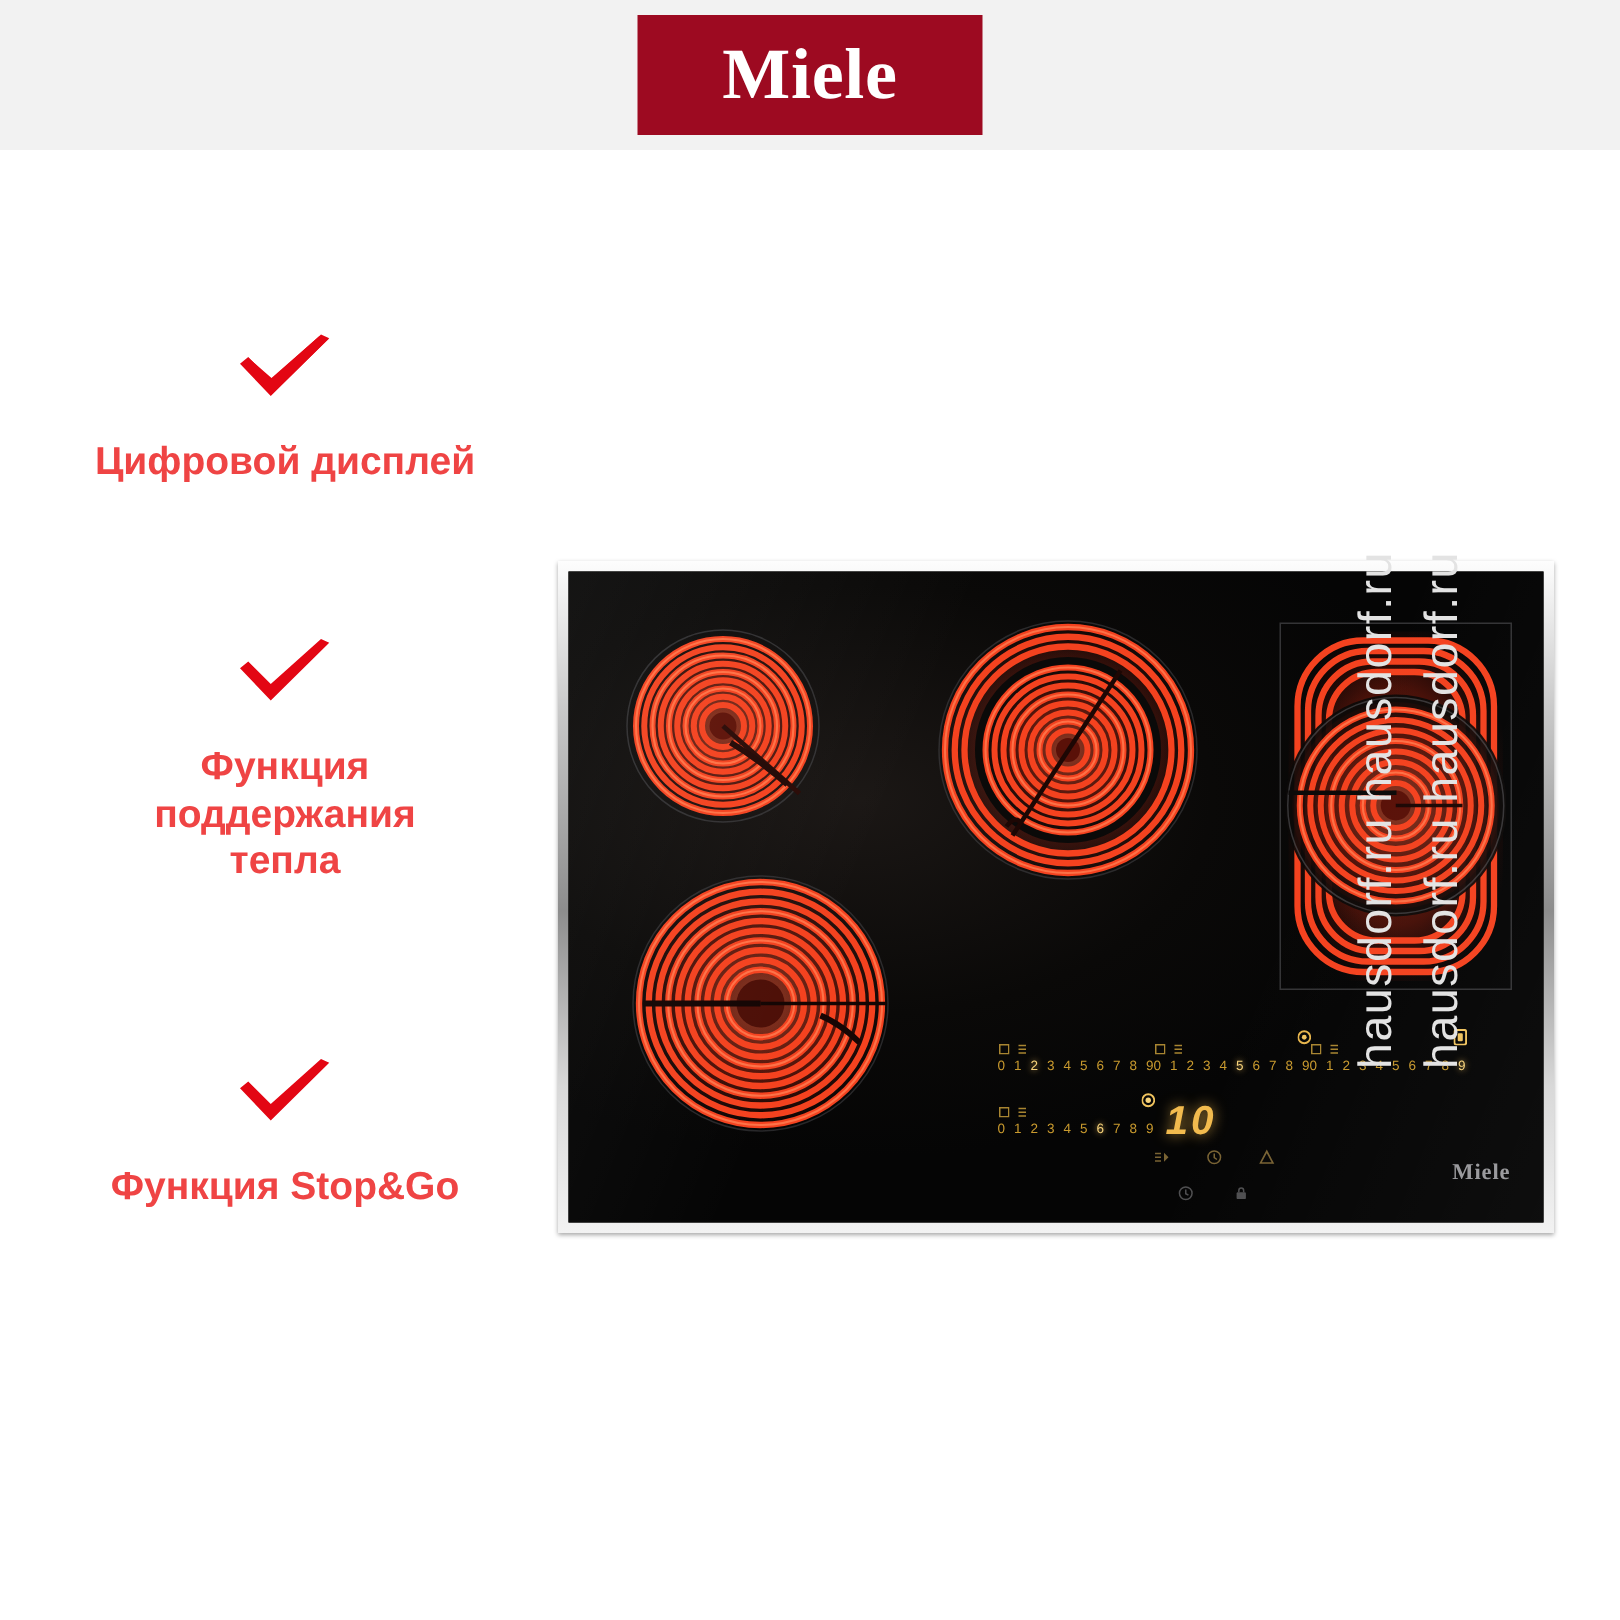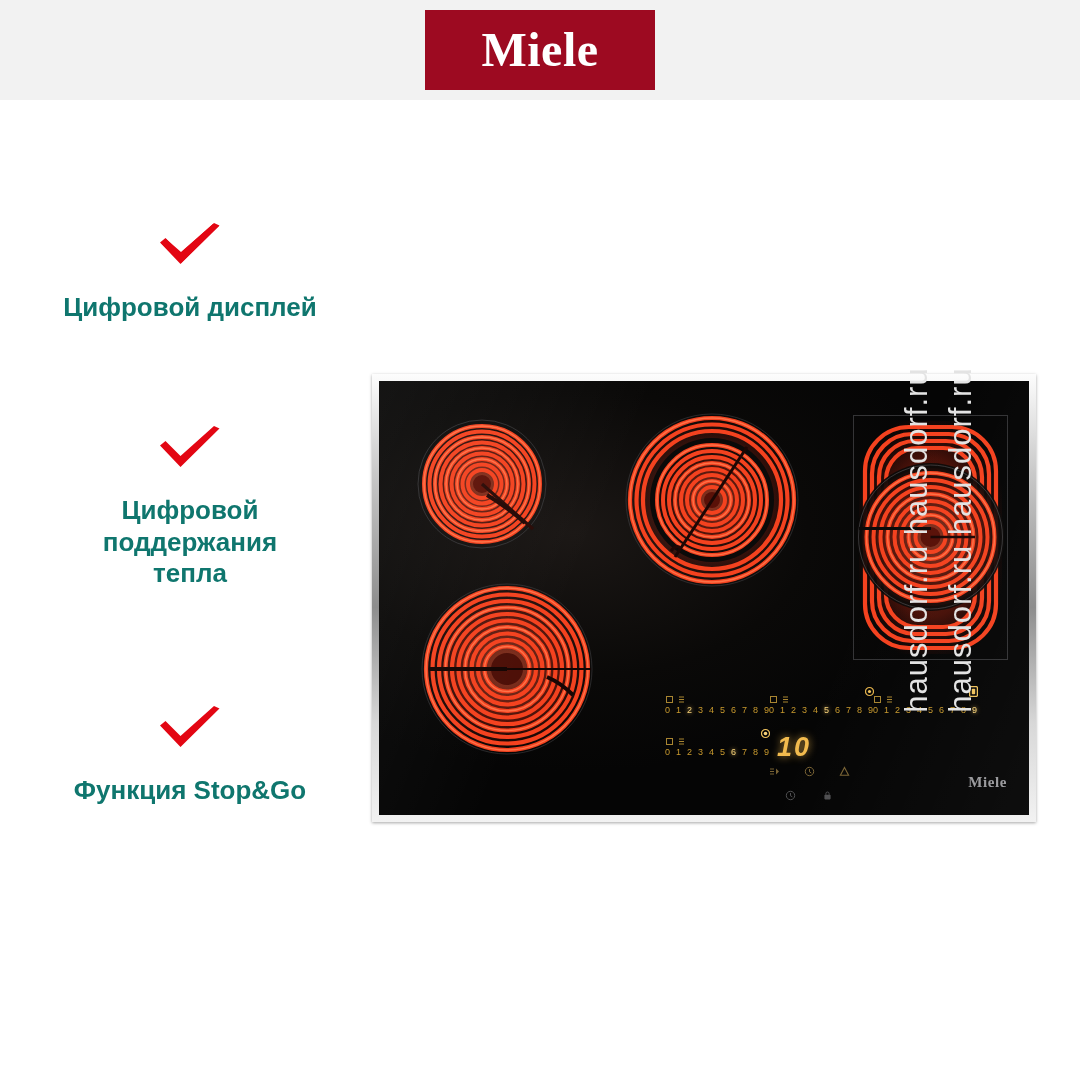--- a/index.html
+++ b/index.html
@@ -33,21 +33,21 @@
     display: flex; flex-direction: column; align-items: center;
   }
   .feature-1 { top: 222px; }
   .feature-2 { top: 425px; }
   .feature-3 { top: 705px; }
 
   .check-icon { display: block; width: 66px; height: 48px; }
   .feature-label {
     margin-top: 22px;
     font-family: "Liberation Sans", sans-serif;
-    font-weight: bold; font-size: 26px; color: #0f766e;
+    font-weight: bold; font-size: 26px; color: #ef4444;
     text-align: center; line-height: 1.22; white-space: pre-line;
   }
 
   
   .watermark-col {
     position: absolute; top: 0; height: 1080px; width: 46px;
     overflow: hidden; pointer-events: none;
   }
   .wm-a { right: 0px; }
   .wm-b { right: 44px; }
@@ -154,21 +154,21 @@
     </span>
     <div class="feature-label">Цифровой дисплей</div>
   </div>
 
   <div class="feature feature-2">
     <span>
       <svg class="check-icon" viewBox="0 0 66 48" xmlns="http://www.w3.org/2000/svg">
         <path d="M3 20.5 L23.5 42 L62.5 3.5 L57 1 L23.5 31 L8.5 16 Z" fill="#e30613"></path>
       </svg>
     </span>
-    <div class="feature-label">Цифровой
+    <div class="feature-label">Функция
 поддержания
 тепла</div>
   </div>
 
   <div class="feature feature-3">
     <span>
       <svg class="check-icon" viewBox="0 0 66 48" xmlns="http://www.w3.org/2000/svg">
         <path d="M3 20.5 L23.5 42 L62.5 3.5 L57 1 L23.5 31 L8.5 16 Z" fill="#e30613"></path>
       </svg>
     </span>

